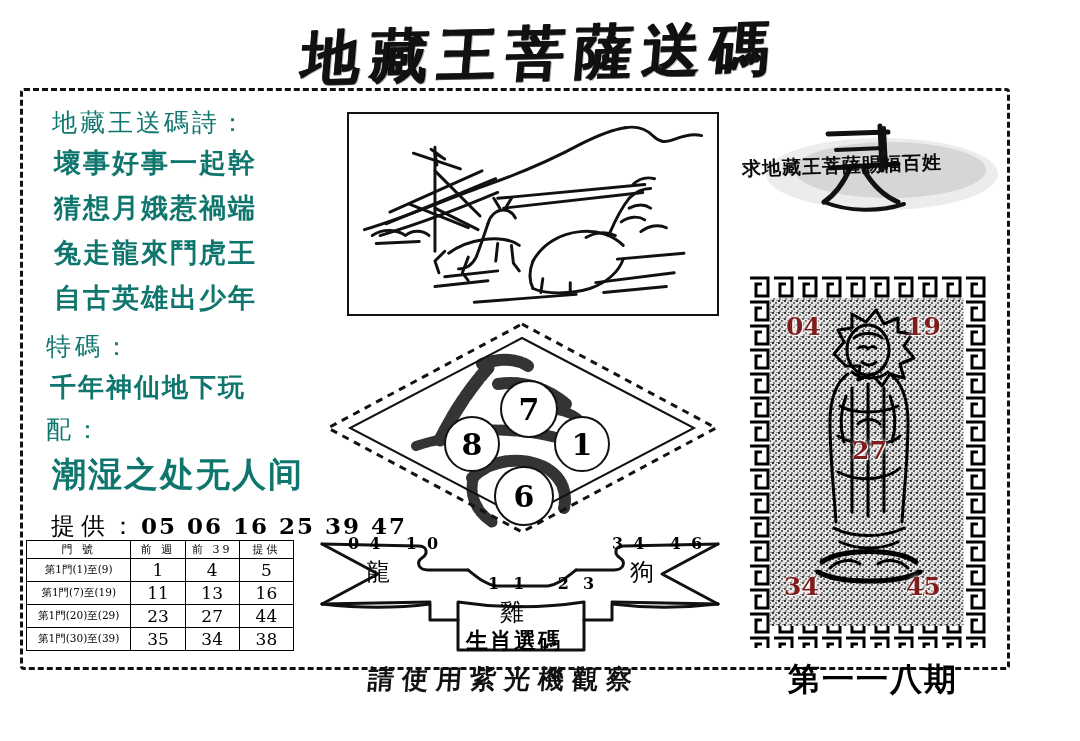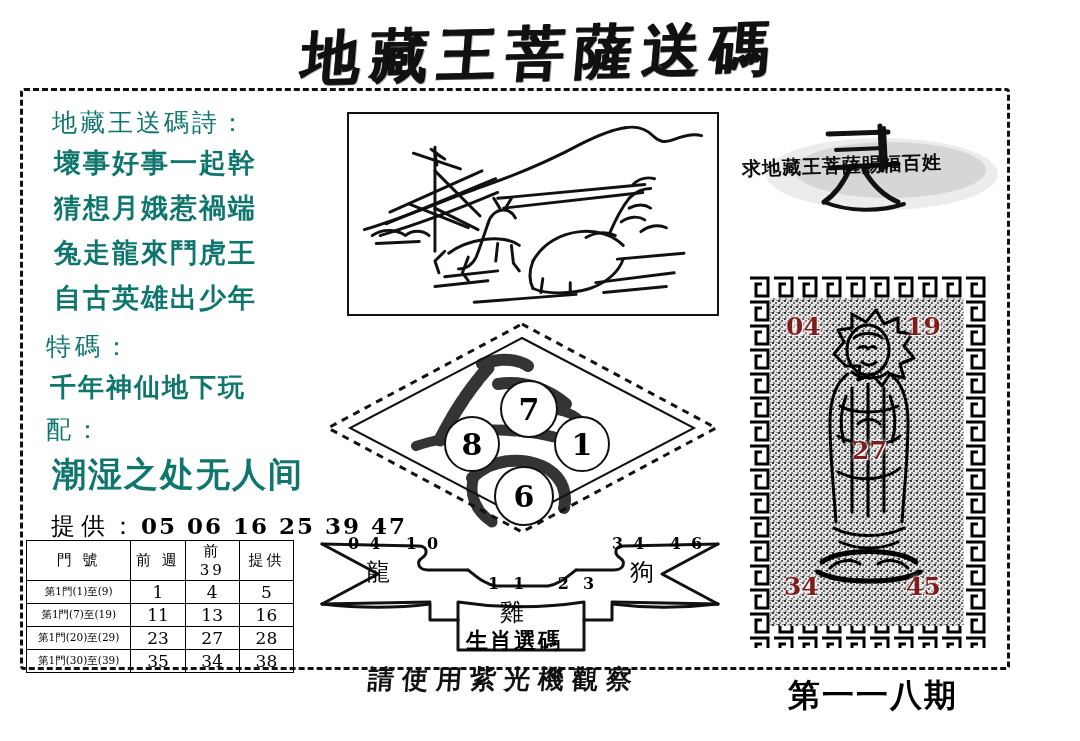--- a/index.html
+++ b/index.html
@@ -35,21 +35,21 @@
           font-family:"DejaVu Serif","Liberation Serif",serif;white-space:nowrap;}
   #supply .lbl{letter-spacing:6px;margin-left:7px;}
   #supply .nums{font-weight:bold;font-size:23px;letter-spacing:2px;}
 
   
   #gate-table{position:absolute;left:26px;top:540px;width:268px;
               border-collapse:collapse;
               font-family:"DejaVu Serif","Liberation Serif",serif;}
   #gate-table td,#gate-table th{border:1px solid #000;padding:1px 2px;
               text-align:center;font-size:13px;font-weight:normal;}
-  #gate-table th{font-size:15px;letter-spacing:3px;}
+  #gate-table th{font-size:11px;letter-spacing:3px;}
   #gate-table td.rowlab{font-size:10.5px;letter-spacing:0;white-space:nowrap;}
   #gate-table td.val{font-size:17px;}
   #gate-table col.c0{width:104px;}
   #gate-table col.cn{width:54px;}
 
   
   #scene{position:absolute;left:347px;top:112px;width:372px;height:204px;
          border:2px solid #111;box-sizing:border-box;background:#fff;}
   #scene svg{display:block;width:100%;height:100%;}
 
@@ -99,21 +99,21 @@
   #pn-bl{left:36px;top:296px;}
   #pn-br{left:158px;top:296px;}
 
   
   #foot-note{position:absolute;left:368px;top:662px;font-size:26px;
              letter-spacing:8px;font-weight:bold;color:#111;
              font-family:"DejaVu Serif","Liberation Serif",serif;
              transform:skewX(-4deg);}
   #issue{position:absolute;left:788px;top:658px;font-size:32px;
          letter-spacing:2px;font-weight:bold;color:#000;
-         font-family:"DejaVu Serif","Liberation Serif",serif;margin-top:16px;}
+         font-family:"DejaVu Serif","Liberation Serif",serif;}
 </style>
 </head>
 <body>
 
 <div id="masthead">
   <span class="brush">地藏王菩薩送碼</span>
 </div>
 
 <div id="frame"></div>
 
@@ -157,21 +157,21 @@
     <tr>
       <td class="rowlab">第1門(7)至(19)</td>
       <td class="val">11</td>
       <td class="val">13</td>
       <td class="val">16</td>
     </tr>
     <tr>
       <td class="rowlab">第1門(20)至(29)</td>
       <td class="val">23</td>
       <td class="val">27</td>
-      <td class="val">28</td>
+      <td class="val">44</td>
     </tr>
     <tr>
       <td class="rowlab">第1門(30)至(39)</td>
       <td class="val">35</td>
       <td class="val">34</td>
       <td class="val">38</td>
     </tr>
   </tbody>
 </table>
 

